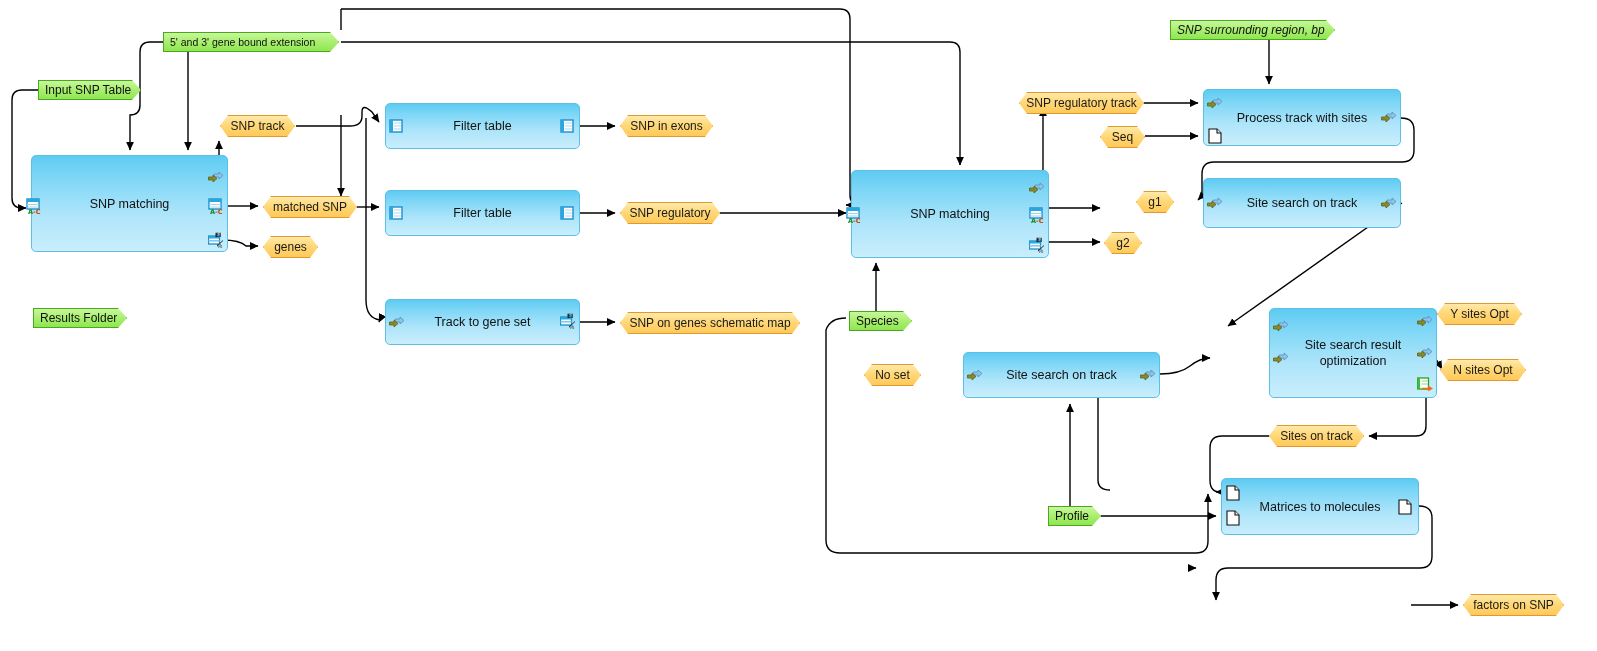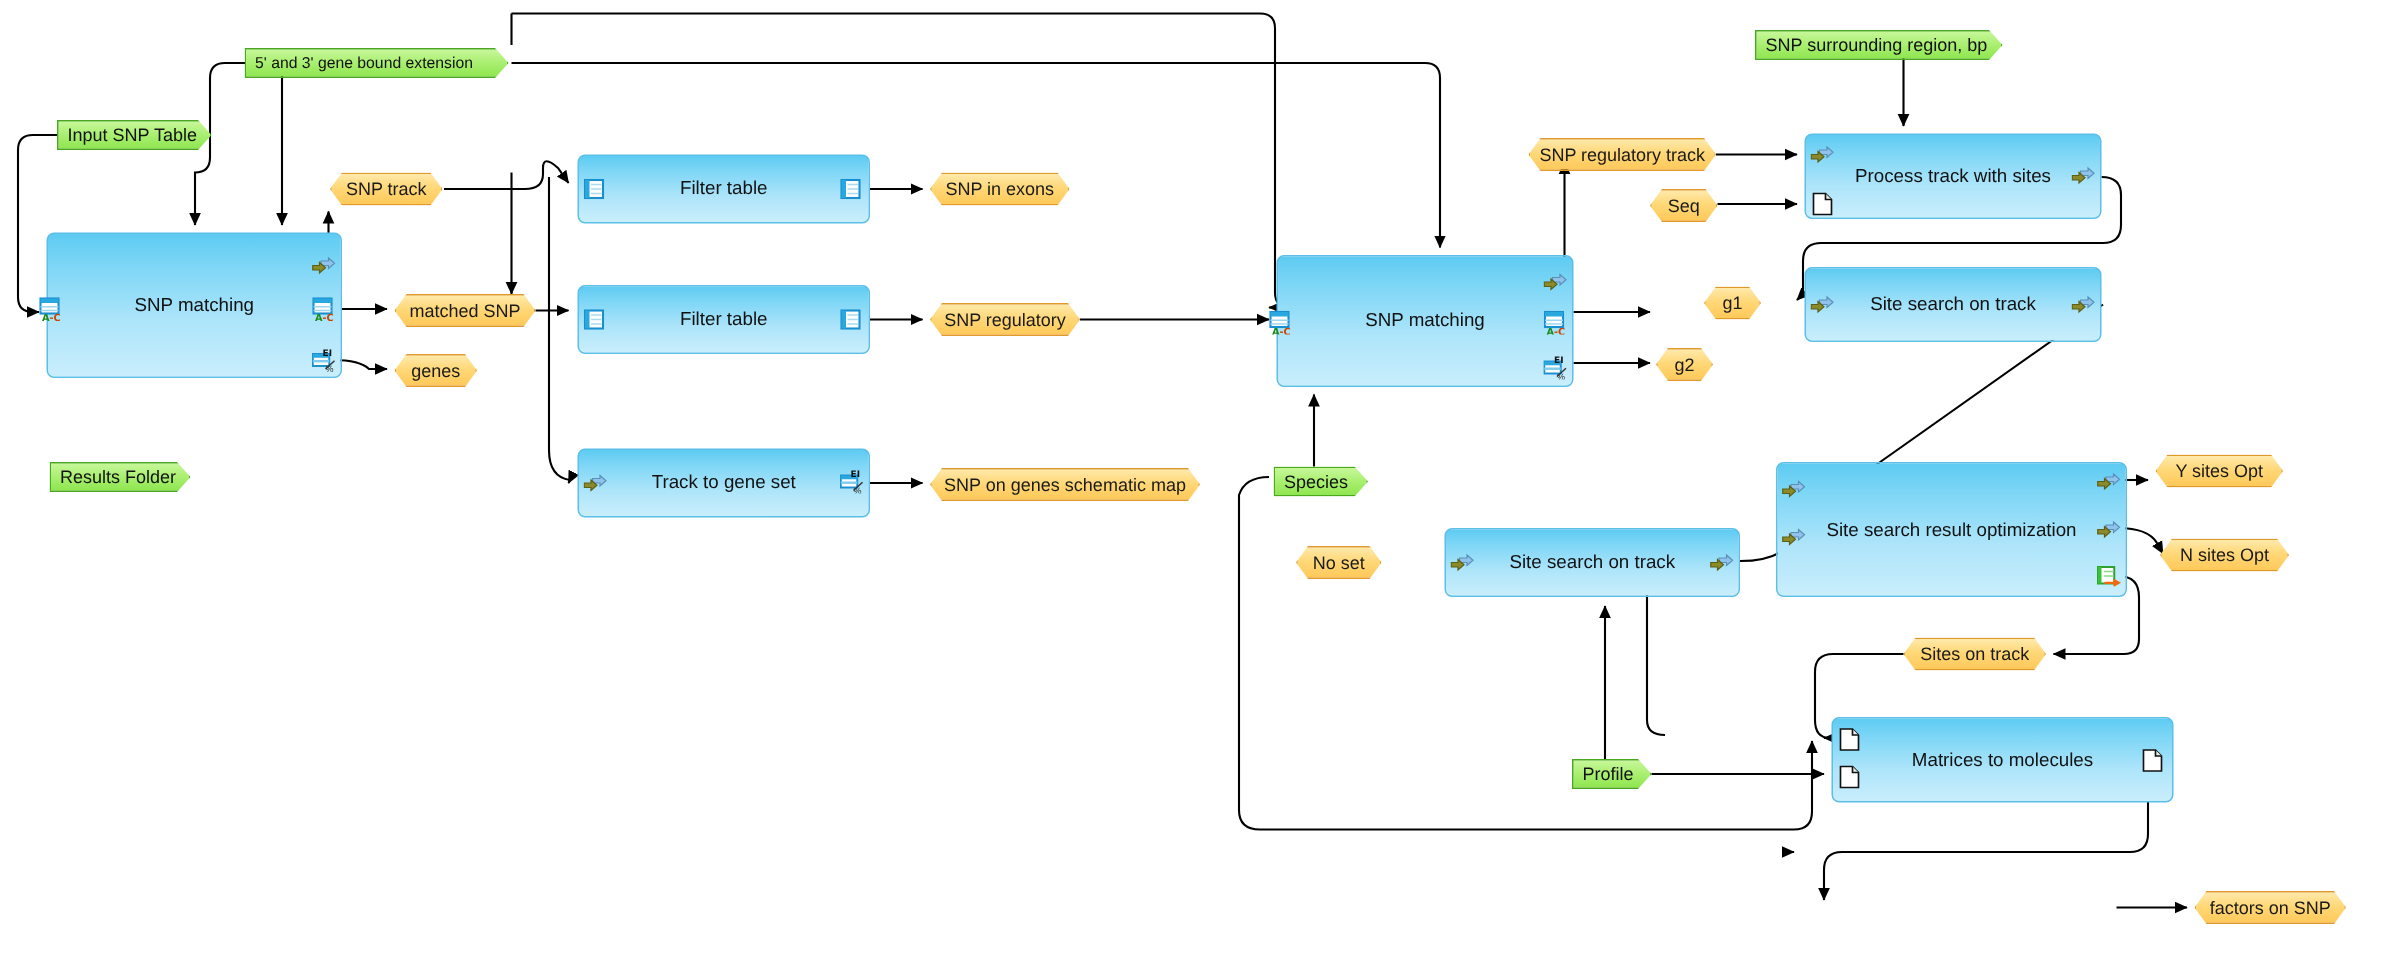--- a/index.html
+++ b/index.html
@@ -333,21 +333,21 @@
         </svg>
     </span>
     <span class="port" style="right:3px;top:17px;">
       <svg width="16" height="16" viewBox="0 0 16 16">
           <path d="M11,2 L15,5.5 L11,9 L11,7 L6,7 L6,4 L11,4 z" fill="#8fc3ee" stroke="#5a8fb8" stroke-width=".8"></path>
           <path d="M5,5 L9,8.5 L5,12 L5,10 L0.5,10 L0.5,7 L5,7 z" fill="#8a8a2a" stroke="#5f5f14" stroke-width=".8"></path>
         </svg>
     </span>
   </div>
 
-  <div class="proc two-line" style="left:1184px;top:308px;width:234px;height:90px;">
+  <div class="proc two-line" style="left:1269px;top:308px;width:168px;height:90px;">
     <span class="ptitle">Site search result optimization</span>
     <span class="port" style="left:3px;top:10px;">
       <svg width="16" height="16" viewBox="0 0 16 16">
           <path d="M11,2 L15,5.5 L11,9 L11,7 L6,7 L6,4 L11,4 z" fill="#8fc3ee" stroke="#5a8fb8" stroke-width=".8"></path>
           <path d="M5,5 L9,8.5 L5,12 L5,10 L0.5,10 L0.5,7 L5,7 z" fill="#8a8a2a" stroke="#5f5f14" stroke-width=".8"></path>
         </svg>
     </span>
     <span class="port" style="left:3px;top:42px;">
       <svg width="16" height="16" viewBox="0 0 16 16">
           <path d="M11,2 L15,5.5 L11,9 L11,7 L6,7 L6,4 L11,4 z" fill="#8fc3ee" stroke="#5a8fb8" stroke-width=".8"></path>
@@ -386,21 +386,21 @@
         </svg>
     </span>
     <span class="port" style="right:3px;top:15px;">
       <svg width="16" height="16" viewBox="0 0 16 16">
           <path d="M11,2 L15,5.5 L11,9 L11,7 L6,7 L6,4 L11,4 z" fill="#8fc3ee" stroke="#5a8fb8" stroke-width=".8"></path>
           <path d="M5,5 L9,8.5 L5,12 L5,10 L0.5,10 L0.5,7 L5,7 z" fill="#8a8a2a" stroke="#5f5f14" stroke-width=".8"></path>
         </svg>
     </span>
   </div>
 
-  <div class="proc" style="left:1221px;top:478px;width:228px;height:57px;padding-left:44px;">
+  <div class="proc" style="left:1221px;top:478px;width:198px;height:57px;padding-left:44px;">
     <span class="ptitle">Matrices to molecules</span>
     <span class="port" style="left:4px;top:6px;">
       <svg width="14" height="16" viewBox="0 0 14 16">
           <path d="M1,1 L9,1 L13,5 L13,15 L1,15 z" fill="#fff" stroke="#111" stroke-width="1.1"></path>
           <path d="M9,1 L9,5 L13,5" fill="#eee" stroke="#111" stroke-width="1.1"></path>
         </svg>
     </span>
     <span class="port" style="left:4px;top:31px;">
       <svg width="14" height="16" viewBox="0 0 14 16">
           <path d="M1,1 L9,1 L13,5 L13,15 L1,15 z" fill="#fff" stroke="#111" stroke-width="1.1"></path>
@@ -464,21 +464,21 @@
 
   <div class="par small" style="left:163px;top:32px;width:176px;">
     <span>5' and 3' gene bound extension</span>
   </div>
   <div class="par" style="left:38px;top:80px;width:103px;">
     <span>Input SNP Table</span>
   </div>
   <div class="par" style="left:33px;top:308px;width:94px;">
     <span>Results Folder</span>
   </div>
-  <div class="par" style="left:1170px;top:20px;width:165px;">
+  <div class="par" style="left:1170px;top:20px;width:165px;font-style:italic;">
     <span>SNP surrounding region, bp</span>
   </div>
   <div class="par" style="left:849px;top:311px;width:63px;">
     <span>Species</span>
   </div>
   <div class="par" style="left:1048px;top:506px;width:53px;text-align:center;">
     <span>Profile</span>
   </div>
 
 </div>

